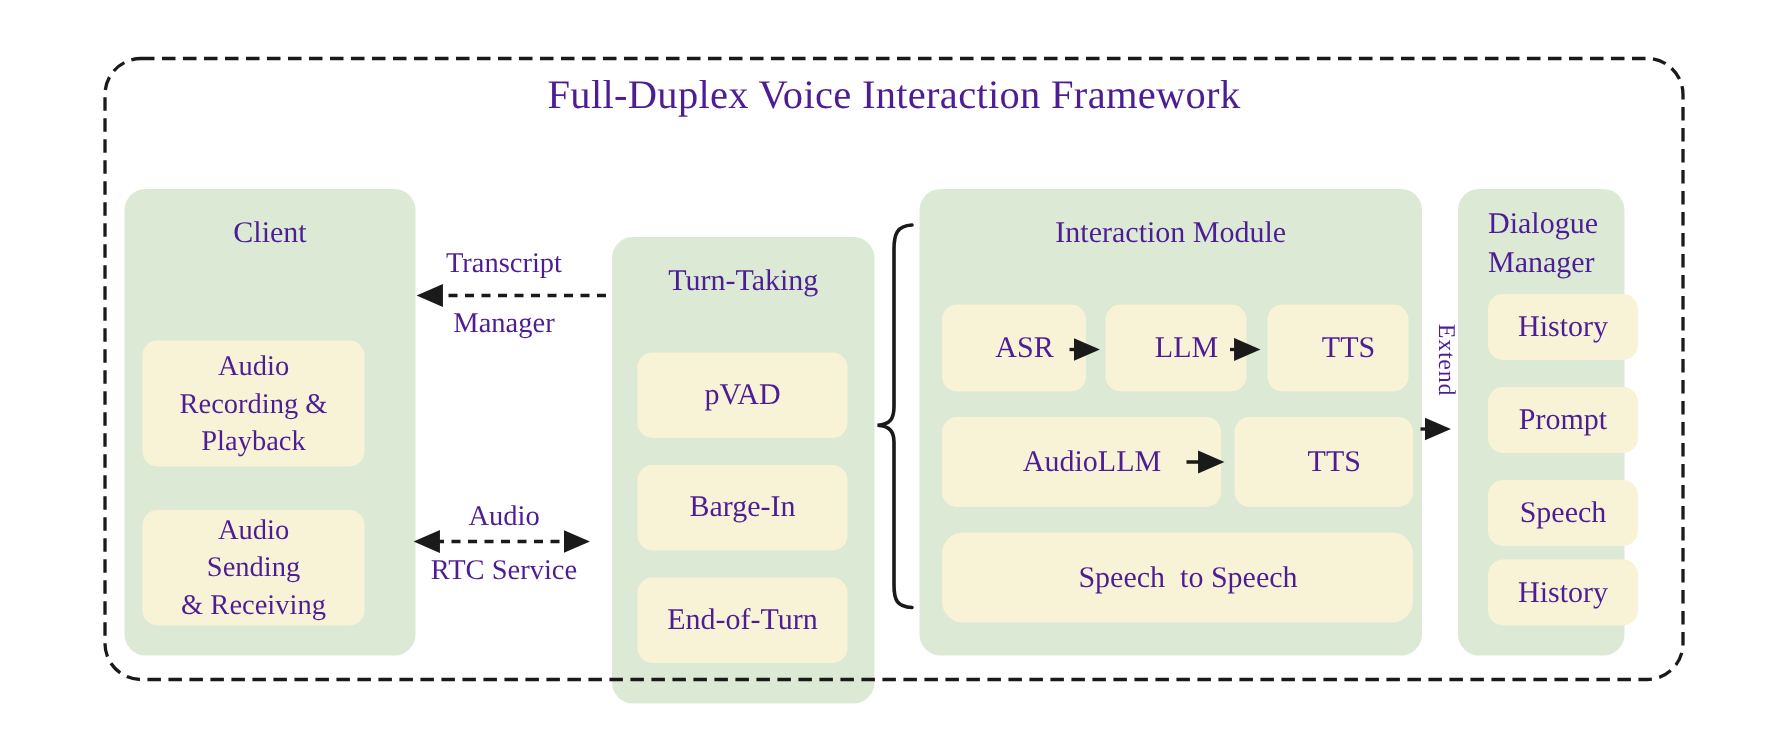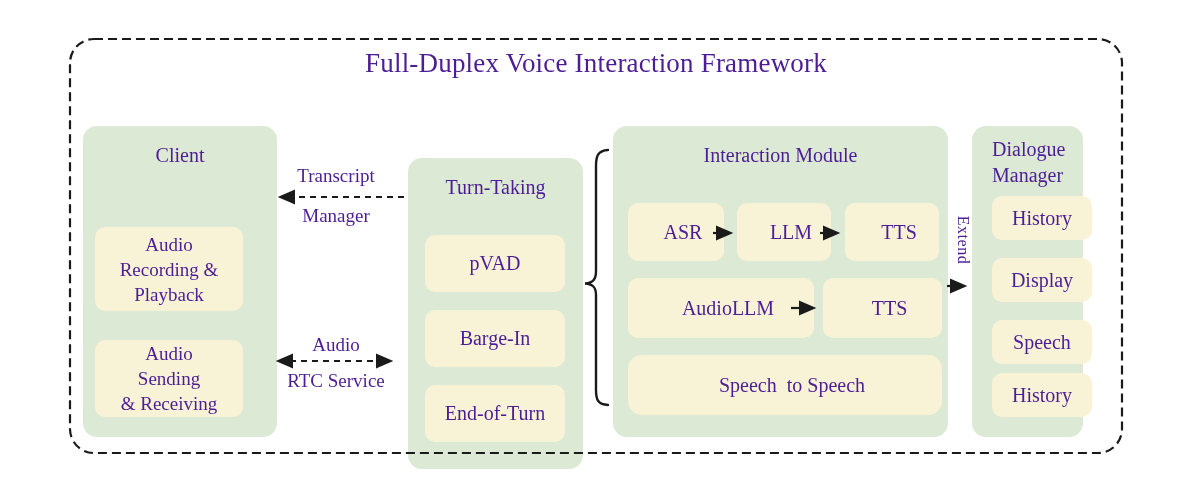--- a/index.html
+++ b/index.html
@@ -113,21 +113,21 @@
   </section>
 
   <div class="lbl-extend">Extend</div>
 
   <section class="panel panel-dialogue">
     <div class="dm-label">
       <div>Dialogue</div>
       <div>Manager</div>
     </div>
     <div class="ybox dm-box dm-box1">History</div>
-    <div class="ybox dm-box dm-box2">Display</div>
+    <div class="ybox dm-box dm-box2">Prompt</div>
     <div class="ybox dm-box dm-box3">Speech</div>
     <div class="ybox dm-box dm-box4">History</div>
   </section>
 
   <svg class="overlay" width="1178" height="492" viewBox="0 0 1178 492">
     <defs>
       <marker id="ah" markerWidth="9" markerHeight="9" refX="6.5" refY="3.5" orient="auto-start-reverse">
         <path d="M0,0 L8,3.5 L0,7 Z" fill="#1a1a1a"></path>
       </marker>
     </defs>

